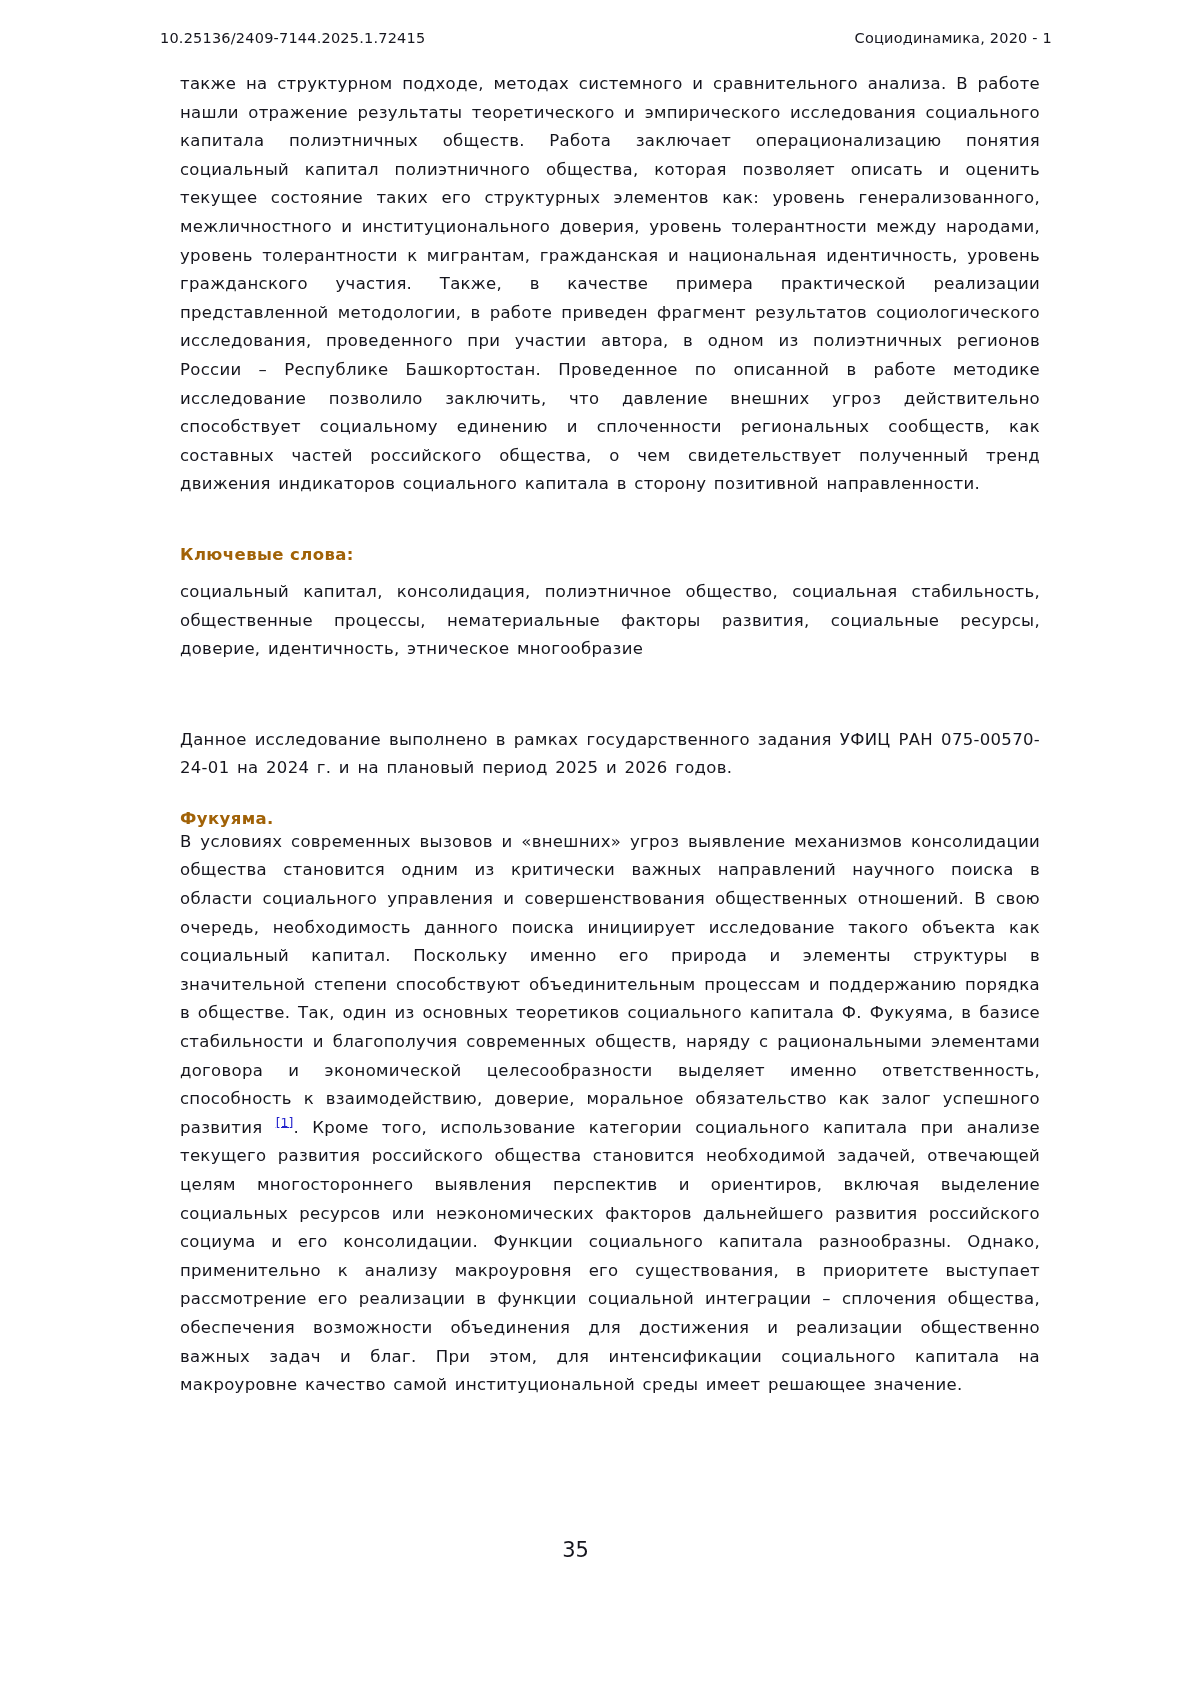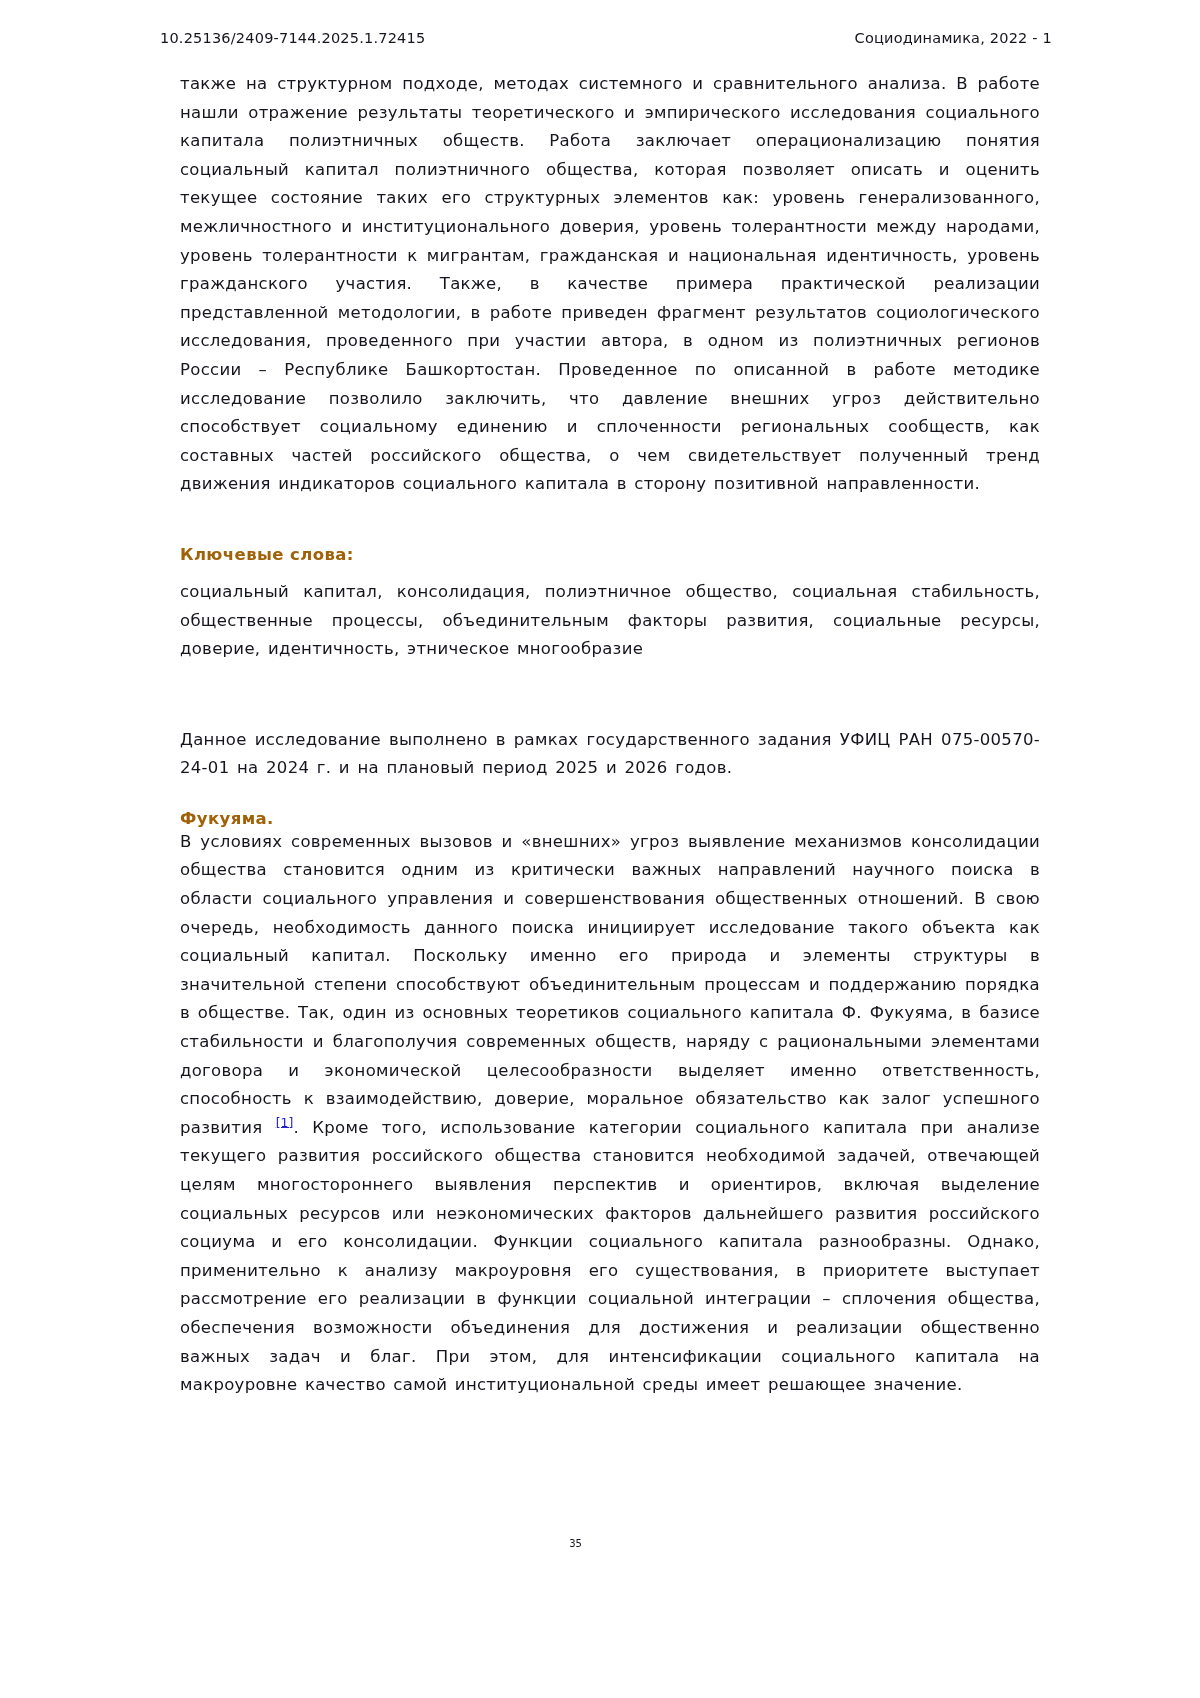--- a/index.html
+++ b/index.html
@@ -60,41 +60,41 @@
     line-height: 0;
     letter-spacing: 0;
     word-spacing: 0;
   }
   .page-footer {
     position: absolute;
     top: 1538px;
     left: 0;
     width: 1151px;
     text-align: center;
-    font-size: 10px;
+    font-size: 21px;
     color: #15151d;
   }
 </style>
 </head>
 <body>
 
 <div class="page">
 
   <div class="page-header">
     <span>10.25136/2409-7144.2025.1.72415</span>
-    <span>Социодинамика, 2022 - 1</span>
+    <span>Социодинамика, 2020 - 1</span>
   </div>
 
   <div class="content">
 
     <p class="para abstract-para">также на структурном подходе, методах системного и сравнительного анализа. В работе нашли отражение результаты теоретического и эмпирического исследования социального капитала полиэтничных обществ. Работа заключает операционализацию понятия социальный капитал полиэтничного общества, которая позволяет описать и оценить текущее состояние таких его структурных элементов как: уровень генерализованного, межличностного и институционального доверия, уровень толерантности между народами, уровень толерантности к мигрантам, гражданская и национальная идентичность, уровень гражданского участия. Также, в качестве примера практической реализации представленной методологии, в работе приведен фрагмент результатов социологического исследования, проведенного при участии автора, в одном из полиэтничных регионов России – Республике Башкортостан. Проведенное по описанной в работе методике исследование позволило заключить, что давление внешних угроз действительно способствует социальному единению и сплоченности региональных сообществ, как составных частей российского общества, о чем свидетельствует полученный тренд движения индикаторов социального капитала в сторону позитивной направленности.</p>
 
     <p class="section-heading">Ключевые слова:</p>
 
-    <p class="para">социальный капитал, консолидация, полиэтничное общество, социальная стабильность, общественные процессы, объединительным факторы развития, социальные ресурсы, доверие, идентичность, этническое многообразие</p>
+    <p class="para">социальный капитал, консолидация, полиэтничное общество, социальная стабильность, общественные процессы, нематериальные факторы развития, социальные ресурсы, доверие, идентичность, этническое многообразие</p>
 
     <p class="para funding-para">Данное исследование выполнено в рамках государственного задания УФИЦ РАН 075-00570-24-01 на 2024 г. и на плановый период 2025 и 2026 годов.</p>
 
     <p class="section-heading intro-heading">Фукуяма.</p>
 
     <p class="para intro-para"><span>В условиях современных вызовов и «внешних» угроз выявление механизмов консолидации общества становится одним из критически важных направлений научного поиска в области социального управления и совершенствования общественных отношений. В свою очередь, необходимость данного поиска инициирует исследование такого объекта как социальный капитал. Поскольку именно его природа и элементы структуры в значительной степени способствуют объединительным процессам и поддержанию порядка в обществе. Так, один из основных теоретиков социального капитала Ф. Фукуяма, в базисе стабильности и благополучия современных обществ, наряду с рациональными элементами договора и экономической целесообразности выделяет именно ответственность, способность к взаимодействию, доверие, моральное обязательство как залог успешного развития </span><a href="#" class="ref-link">[1]</a><span>. Кроме того, использование категории социального капитала при анализе текущего развития российского общества становится необходимой задачей, отвечающей целям многостороннего выявления перспектив и ориентиров, включая выделение социальных ресурсов или неэкономических факторов дальнейшего развития российского социума и его консолидации. Функции социального капитала разнообразны. Однако, применительно к анализу макроуровня его существования, в приоритете выступает рассмотрение его реализации в функции социальной интеграции – сплочения общества, обеспечения возможности объединения для достижения и реализации общественно важных задач и благ. При этом, для интенсификации социального капитала на макроуровне качество самой институциональной среды имеет решающее значение.</span></p>
 
   </div>
 
   <div class="page-footer">

